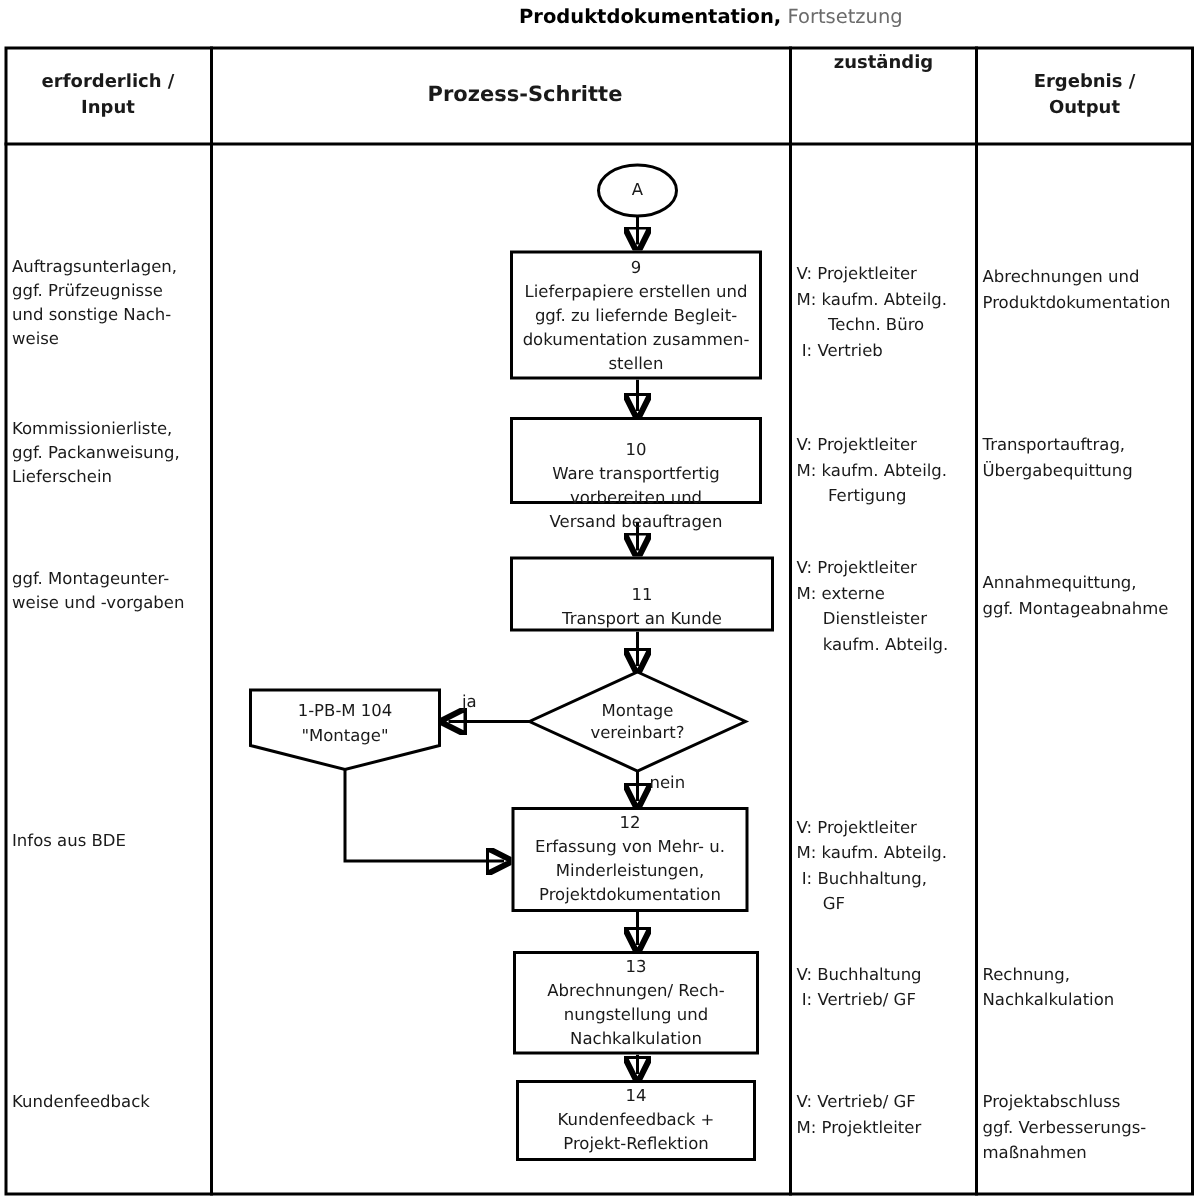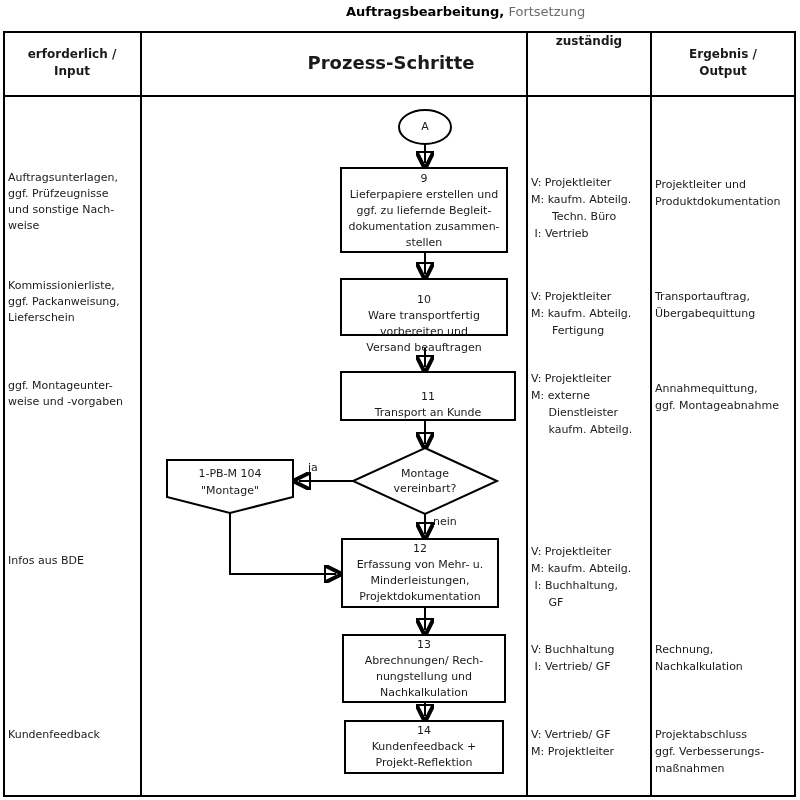--- a/index.html
+++ b/index.html
@@ -11,21 +11,21 @@
   .title{left:346px;top:3px;font-size:13px;line-height:18px;white-space:nowrap;}
   .t-bold{font-weight:bold;color:#000;}
   .t-reg{color:#6b6b6b;}
   
   .frame{left:3px;top:31px;width:789px;height:762px;border:2px solid #000;}
   .vl{position:absolute;top:31px;height:766px;width:2px;background:#000;}
   .v1{left:140px;}.v2{left:526px;}.v3{left:650px;}
   .hl{left:3px;top:95px;width:793px;height:2px;background:#000;}
   
   .h-input{left:5px;top:46px;width:134px;text-align:center;font-weight:bold;font-size:12px;line-height:17px;white-space:pre-line;}
-  .h-process{left:142px;top:55px;width:416px;text-align:center;font-weight:bold;font-size:18px;padding-left:41px;}
+  .h-process{left:142px;top:55px;width:416px;text-align:center;font-weight:bold;font-size:14px;}
   .h-resp-title{left:528px;top:33px;width:122px;text-align:center;font-weight:bold;font-size:12px;}
   .h-resp-legend{left:534px;top:52px;white-space:pre;line-height:16px;}
   .h-output{left:652px;top:46px;width:142px;text-align:center;font-weight:bold;font-size:12px;line-height:17px;white-space:pre-line;}
   
   .inp{left:8px;width:130px;white-space:pre-line;line-height:16px;}
   .inp1{top:170px;}.inp2{top:278px;}.inp3{top:378px;}.inp4{top:553px;}.inp5{top:727px;}
   
   .box{box-sizing:border-box;border:2px solid #000;background:#fff;text-align:center;line-height:16px;}
   .b9{left:340px;top:167px;width:168px;height:86px;padding-top:2px;}
   .b10{left:340px;top:278px;width:168px;height:58px;padding-top:12px;}
@@ -50,21 +50,21 @@
   .connectors{position:absolute;left:0;top:0;width:800px;height:800px;pointer-events:none;}
   .connectors line,.connectors path{stroke:#000;stroke-width:2;fill:none;}
   .connectors ellipse,.connectors polygon{stroke:#000;stroke-width:2;fill:#fff;}
 </style>
 </head>
 <body>
 
 <div class="page">
 
   <div class="abs title">
-    <span class="t-bold">Auftragsbearbeitung,</span><span class="t-reg"> Fortsetzung</span>
+    <span class="t-bold">Produktdokumentation,</span><span class="t-reg"> Fortsetzung</span>
   </div>
 
   <div class="abs frame"></div>
   <div class="vl v1"></div>
   <div class="vl v2"></div>
   <div class="vl v3"></div>
   <div class="abs hl"></div>
 
   <div class="abs h-input">erforderlich /
 Input</div>
@@ -162,21 +162,21 @@
      kaufm. Abteilg.</div>
   <div class="abs resp r12">V: Projektleiter
 M: kaufm. Abteilg.
  I: Buchhaltung,
      GF</div>
   <div class="abs resp r13">V: Buchhaltung
  I: Vertrieb/ GF</div>
   <div class="abs resp r14">V: Vertrieb/ GF
 M: Projektleiter</div>
 
-  <div class="abs outp o9">Projektleiter und
+  <div class="abs outp o9">Abrechnungen und
 Produktdokumentation</div>
   <div class="abs outp o10">Transportauftrag,
 Übergabequittung</div>
   <div class="abs outp o11">Annahmequittung,
 ggf. Montageabnahme</div>
   <div class="abs outp o13">Rechnung,
 Nachkalkulation</div>
   <div class="abs outp o14">Projektabschluss
 ggf. Verbesserungs-
 maßnahmen</div>

